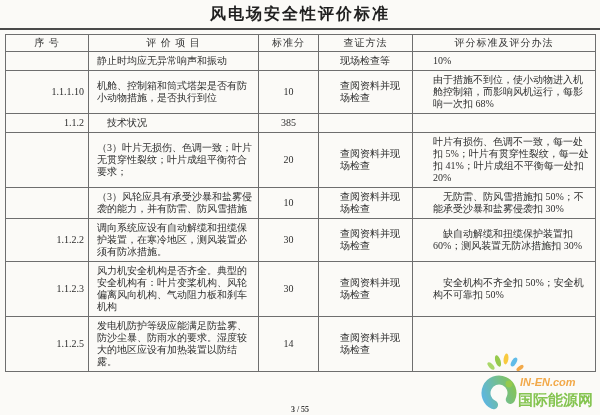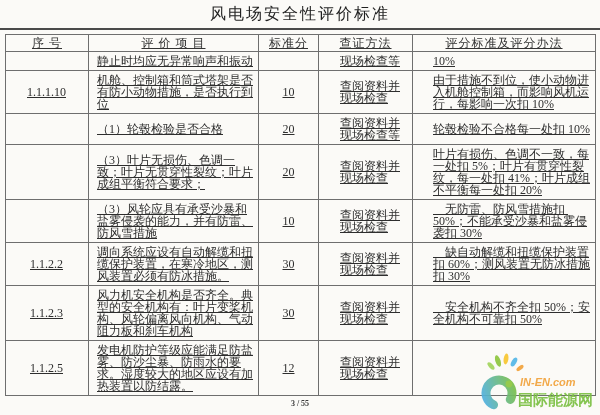--- a/index.html
+++ b/index.html
@@ -3,49 +3,48 @@
 <meta charset="utf-8">
 <style>
   html,body{margin:0;padding:0;}
   body{
     width:600px;height:415px;overflow:hidden;position:relative;
     background:#fbfaf7;
     font-family:"Liberation Serif","DejaVu Serif",serif;
     color:#2e2e2e;
   }
   .doc-title{
-    text-align:center;font-size:16px;font-weight:normal;
+    text-align:center;font-size:16px;font-weight:bold;
     letter-spacing:2px;margin:4px 0 3px 0;color:#1f1f1f;
   }
   .title-rule{
     border:none;border-top:2px solid #4a4a4a;margin:0 0 4px 0;width:100%;
   }
   table.eval-table{
     border-collapse:collapse;table-layout:fixed;
     width:590px;margin-left:5px;
     border:1.5px solid #555;
   }
   .eval-table th,.eval-table td{
     border:1px solid #6e6e6e;
-    font-size:12px;line-height:12px;
+    font-size:10px;line-height:12px;
     padding:3px 4px;vertical-align:middle;
     overflow:hidden;
-    text-decoration:underline;
   }
   .eval-table th{
     font-weight:normal;text-align:center;letter-spacing:1px;
     padding:2px 2px;color:#333;
   }
-  td.c-no{text-align:center;padding-left:3px;}
+  td.c-no{text-align:right;padding-left:3px;}
   td.c-item{text-align:left;white-space:pre-wrap;padding-left:8px;}
   td.c-score{text-align:center;}
   td.c-method{text-align:left;padding-left:21px;}
   td.c-criteria{text-align:left;white-space:pre-wrap;padding-left:20px;}
   .page-footer{
-    position:absolute;left:0;bottom:7px;width:100%;
+    position:absolute;left:0;bottom:1px;width:100%;
     text-align:center;font-size:8px;font-weight:bold;color:#3a3a3a;
   }
   .watermark{
     position:absolute;right:2px;bottom:0;width:122px;height:62px;
     opacity:.92;pointer-events:none;
   }
 </style>
 </head>
 <body>
 
@@ -75,28 +74,28 @@
         <td class="c-item">静止时均应无异常响声和振动</td>
         <td class="c-score"></td>
         <td class="c-method">现场检查等</td>
         <td class="c-criteria">10%</td>
       </tr>
       <tr>
         <td class="c-no">1.1.1.10</td>
         <td class="c-item">机舱、控制箱和筒式塔架是否有防小动物措施，是否执行到位</td>
         <td class="c-score">10</td>
         <td class="c-method">查阅资料并现场检查</td>
-        <td class="c-criteria">由于措施不到位，使小动物进入机舱控制箱，而影响风机运行，每影响一次扣 10%</td>
+        <td class="c-criteria">由于措施不到位，使小动物进入机舱控制箱，而影响风机运行，每影响一次扣 68%</td>
       </tr>
       <tr>
-        <td class="c-no"></td>
-        <td class="c-item">（1）轮毂检验是否合格</td>
-        <td class="c-score">20</td>
-        <td class="c-method">查阅资料并现场检查等</td>
-        <td class="c-criteria">轮毂检验不合格每一处扣 10%</td>
+        <td class="c-no">1.1.2</td>
+        <td class="c-item">　技术状况</td>
+        <td class="c-score">385</td>
+        <td class="c-method"></td>
+        <td class="c-criteria"></td>
       </tr>
       <tr>
         <td class="c-no"></td>
         <td class="c-item">（3）叶片无损伤、色调一致；叶片无贯穿性裂纹；叶片成组平衡符合要求；</td>
         <td class="c-score">20</td>
         <td class="c-method">查阅资料并现场检查</td>
         <td class="c-criteria">叶片有损伤、色调不一致，每一处扣 5%；叶片有贯穿性裂纹，每一处扣 41%；叶片成组不平衡每一处扣 20%</td>
       </tr>
       <tr>
         <td class="c-no"></td>
@@ -115,21 +114,21 @@
       <tr>
         <td class="c-no">1.1.2.3</td>
         <td class="c-item">风力机安全机构是否齐全。典型的安全机构有：叶片变桨机构、风轮偏离风向机构、气动阻力板和刹车机构</td>
         <td class="c-score">30</td>
         <td class="c-method">查阅资料并现场检查</td>
         <td class="c-criteria">　安全机构不齐全扣 50%；安全机构不可靠扣 50%</td>
       </tr>
       <tr>
         <td class="c-no">1.1.2.5</td>
         <td class="c-item">发电机防护等级应能满足防盐雾、防沙尘暴、防雨水的要求。湿度较大的地区应设有加热装置以防结露。</td>
-        <td class="c-score">12</td>
+        <td class="c-score">14</td>
         <td class="c-method">查阅资料并现场检查</td>
         <td class="c-criteria"></td>
       </tr>
     </tbody>
 </table>
 
 <div class="page-footer">3 / 55</div>
 
 <svg class="watermark" viewBox="0 0 122 62" xmlns="http://www.w3.org/2000/svg">
   <defs>

